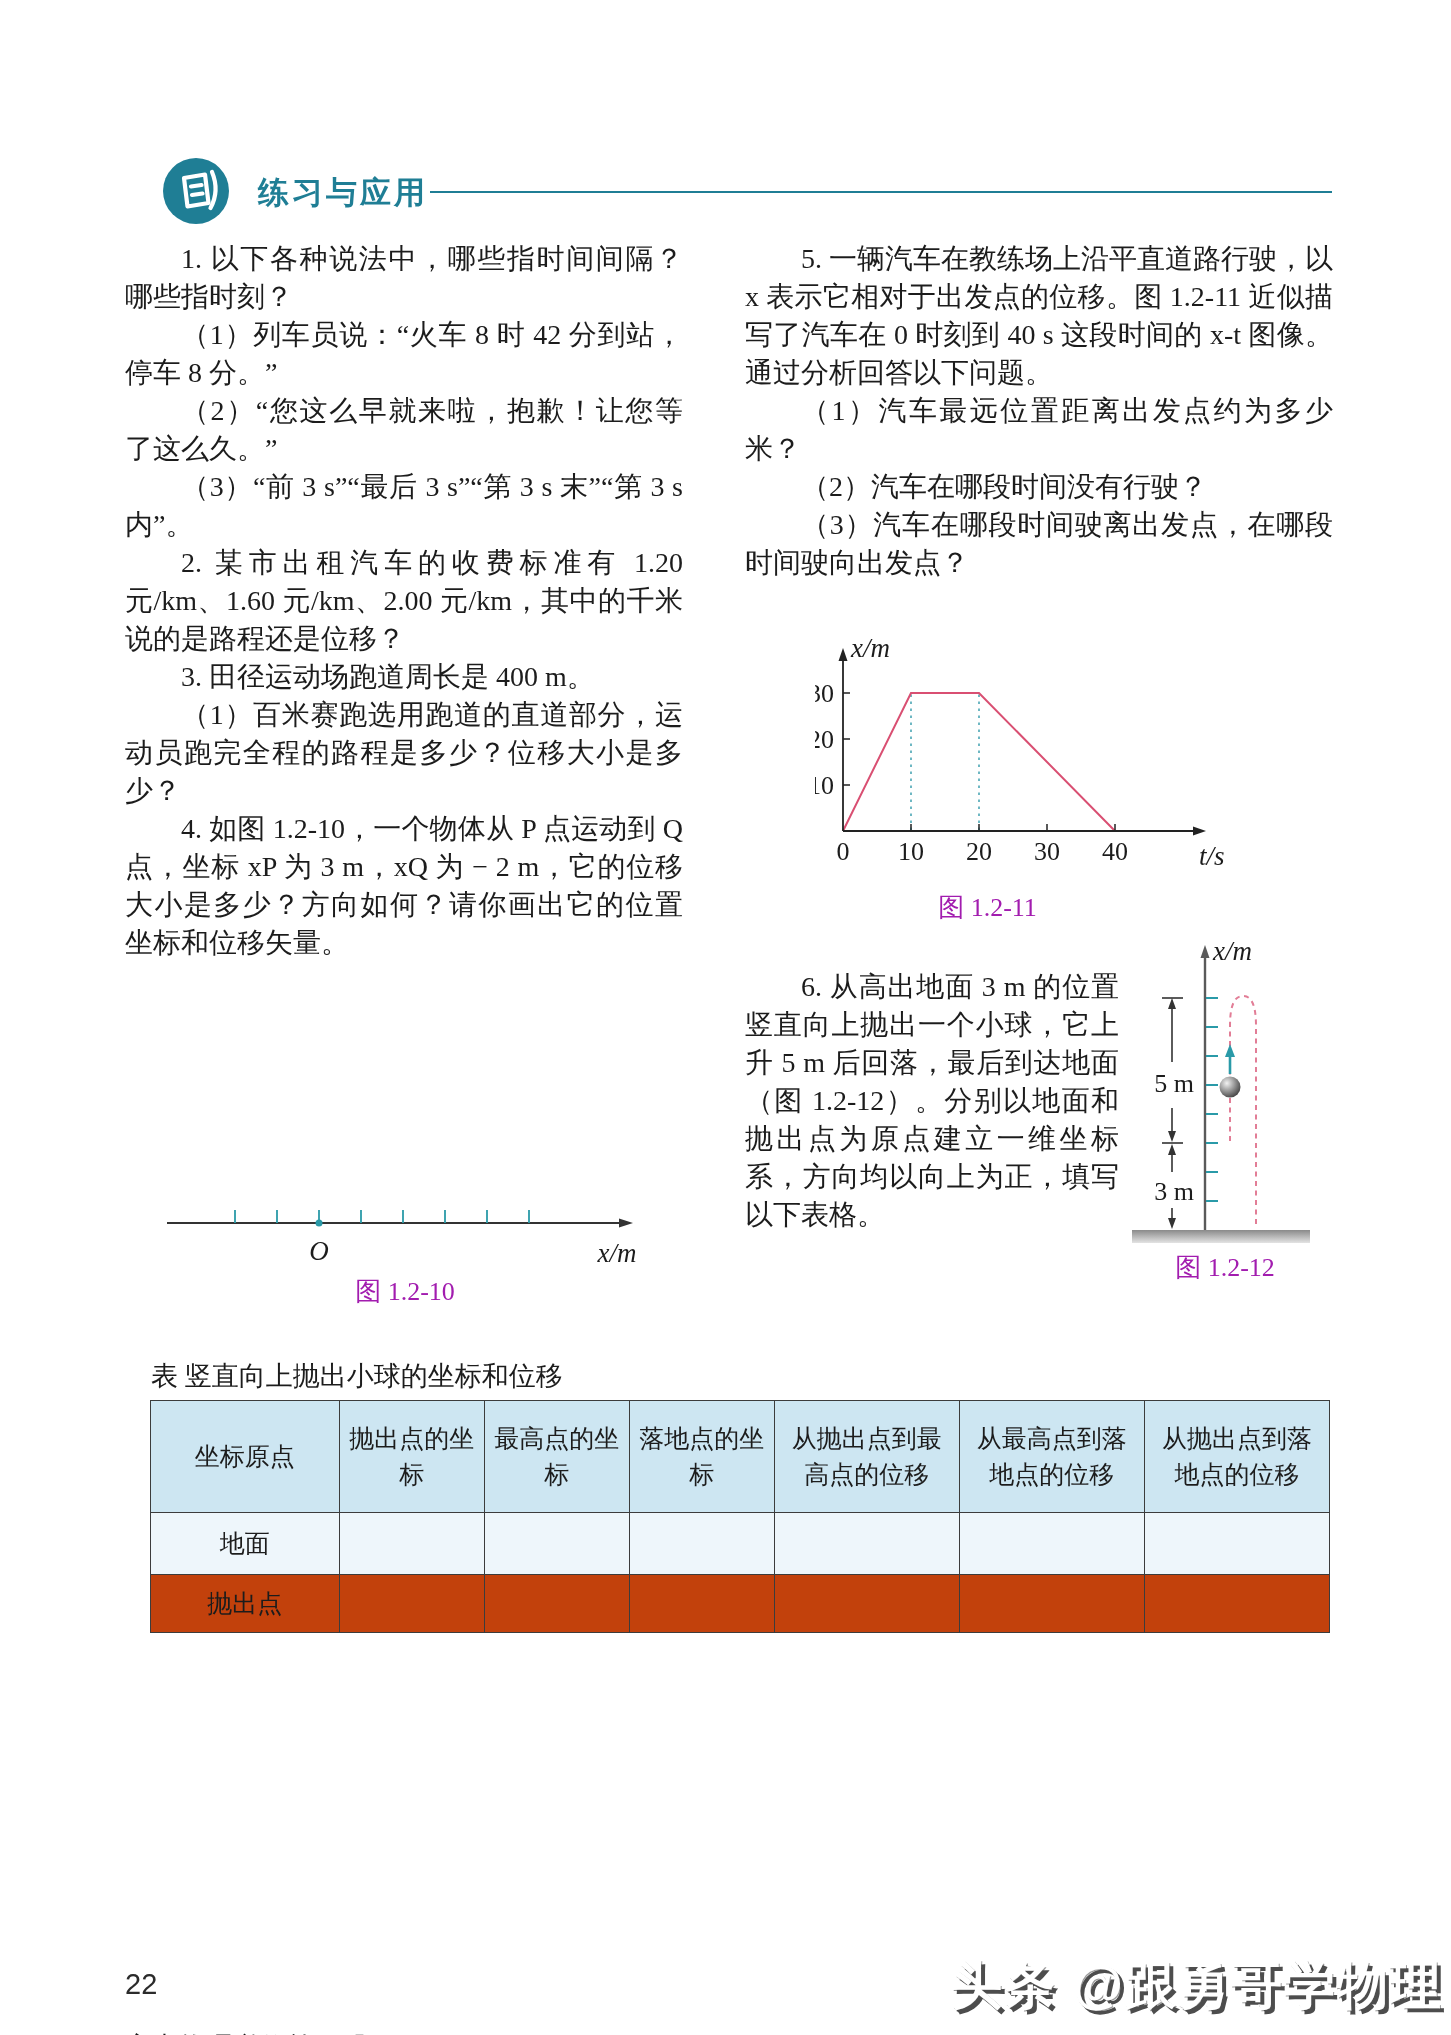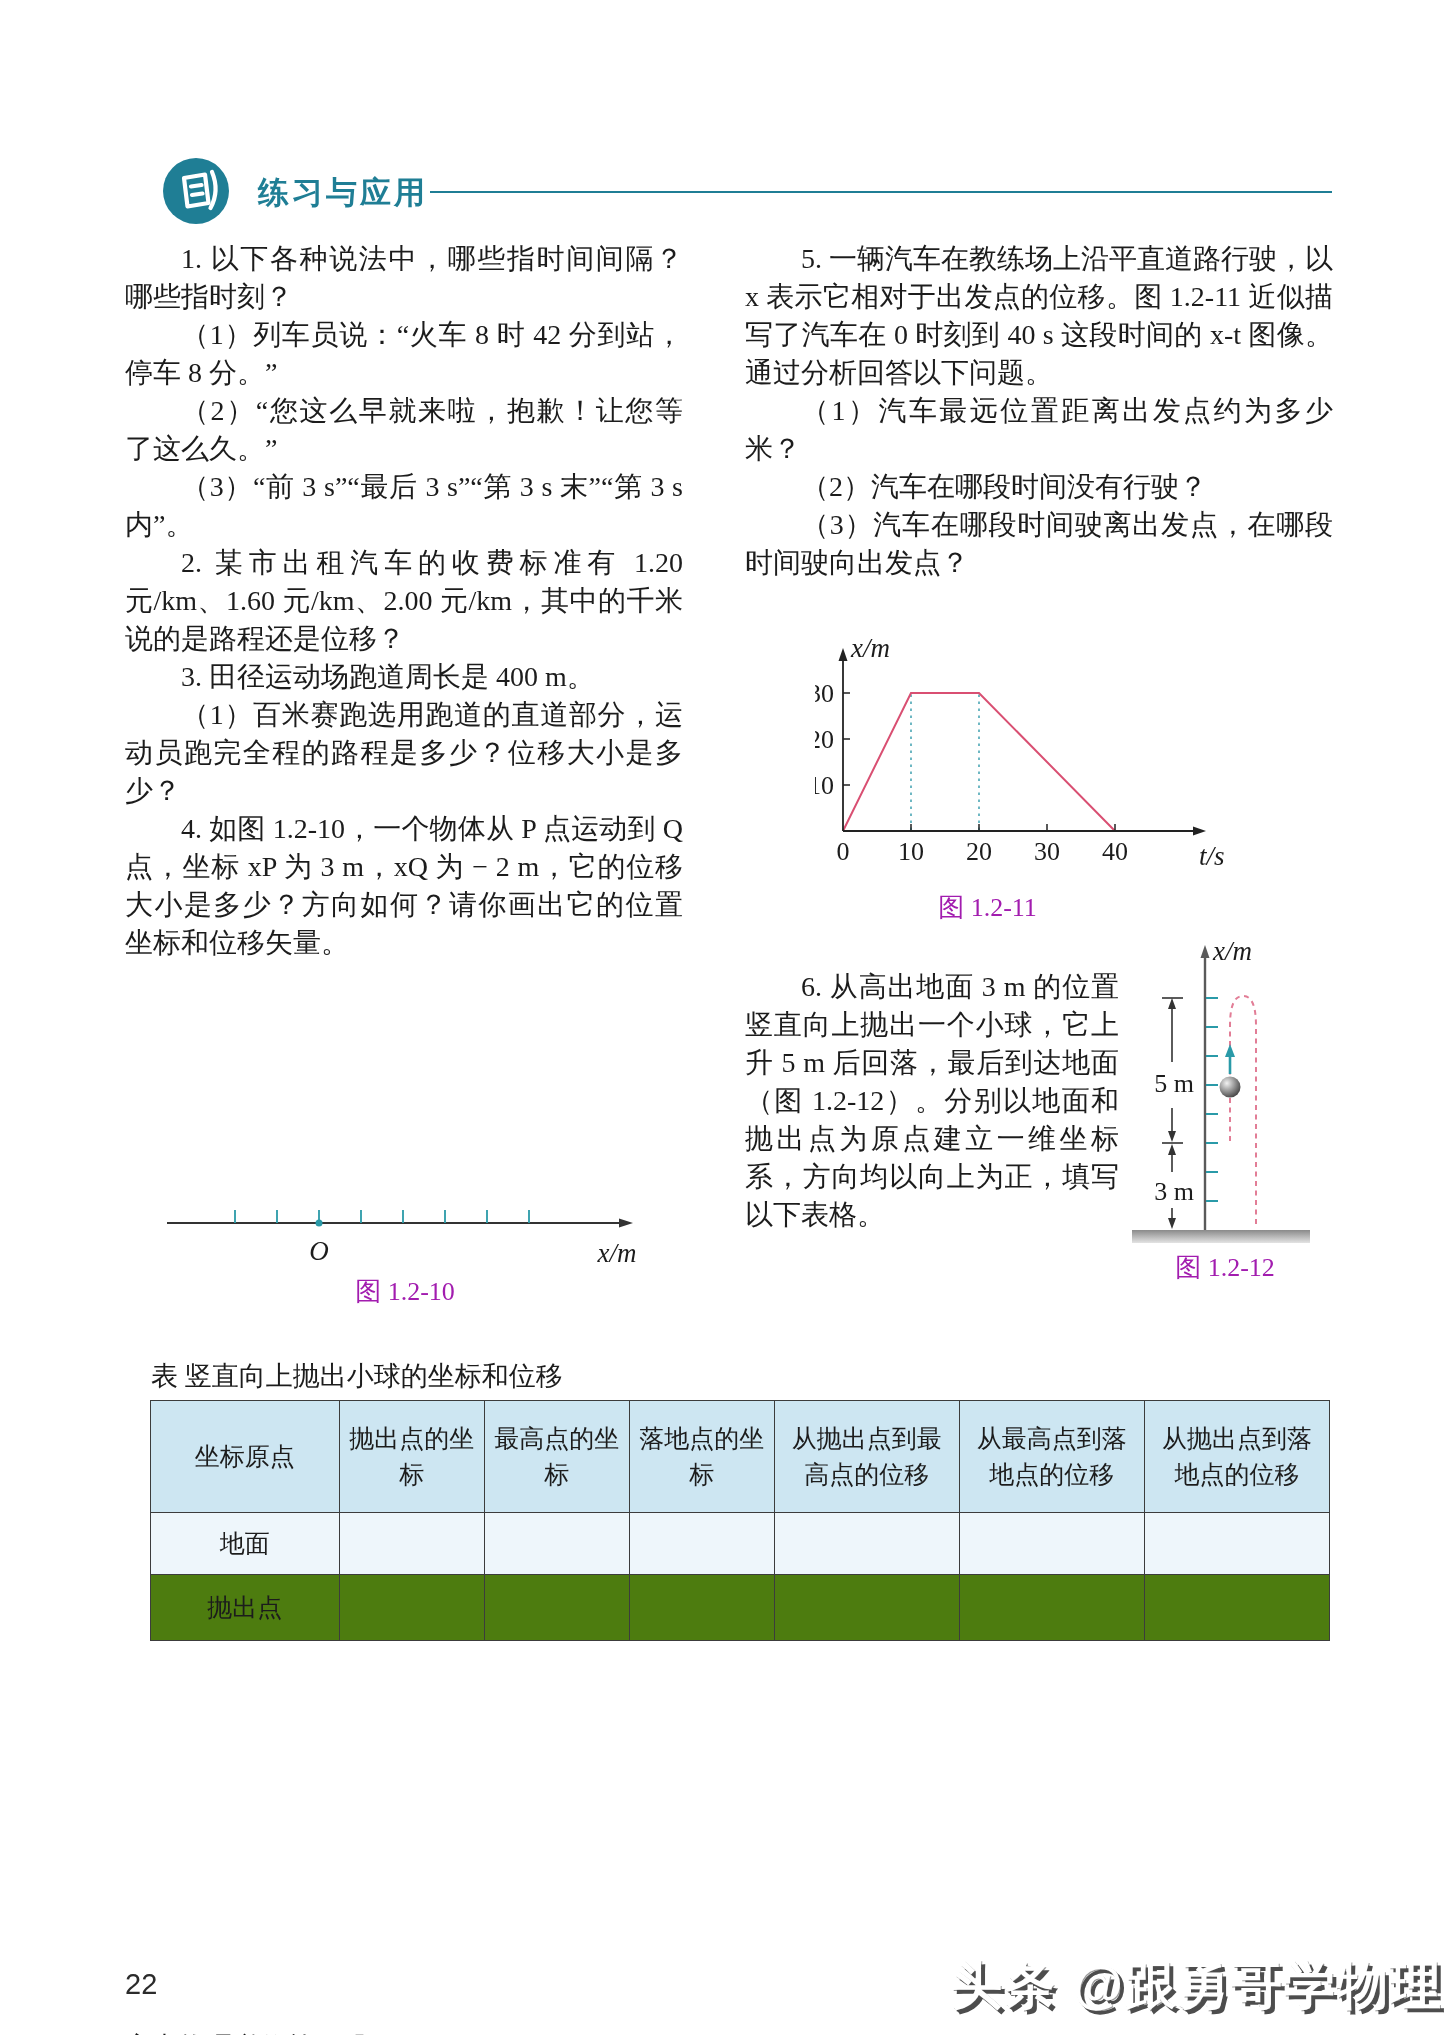--- a/index.html
+++ b/index.html
@@ -23,21 +23,21 @@
   .fig-label{font:italic 27px "Liberation Serif",serif;fill:#1c1c1c;}
   .dim-label{font:26px "Liberation Serif",serif;fill:#1c1c1c;}
 
   
   .table-title{font-size:27px;}
   .data-table{border-collapse:collapse;width:1180px;table-layout:fixed;}
   .data-table th,.data-table td{border:1.6px solid #3c3c3c;text-align:center;
         vertical-align:middle;font-weight:normal;font-size:25px;line-height:36px;padding:2px 8px;}
   .hdr-row{height:112px;background:#cde6f2;}
   .row-0{height:62px;background:#eef6fb;padding-left:16px;}
-  .row-1{height:66px;background:#4d7c0f;}
+  .row-1{height:58px;background:#c2410c;}
 
   
   .footer{font-size:27px;display:flex;align-items:baseline;gap:28px;}
   .footer .pagenum{font-family:"Liberation Sans",sans-serif;font-size:29px;color:#2b2b2b;}
   .watermark{font-family:"Liberation Sans",sans-serif;font-weight:bold;font-size:51px;
         color:#ffffff;letter-spacing:2px;text-shadow:4px 4px 0 #4d4d4d,1px 1px 0 #9a9a9a;
         white-space:nowrap;}
 </style>
 </head>
 <body>

